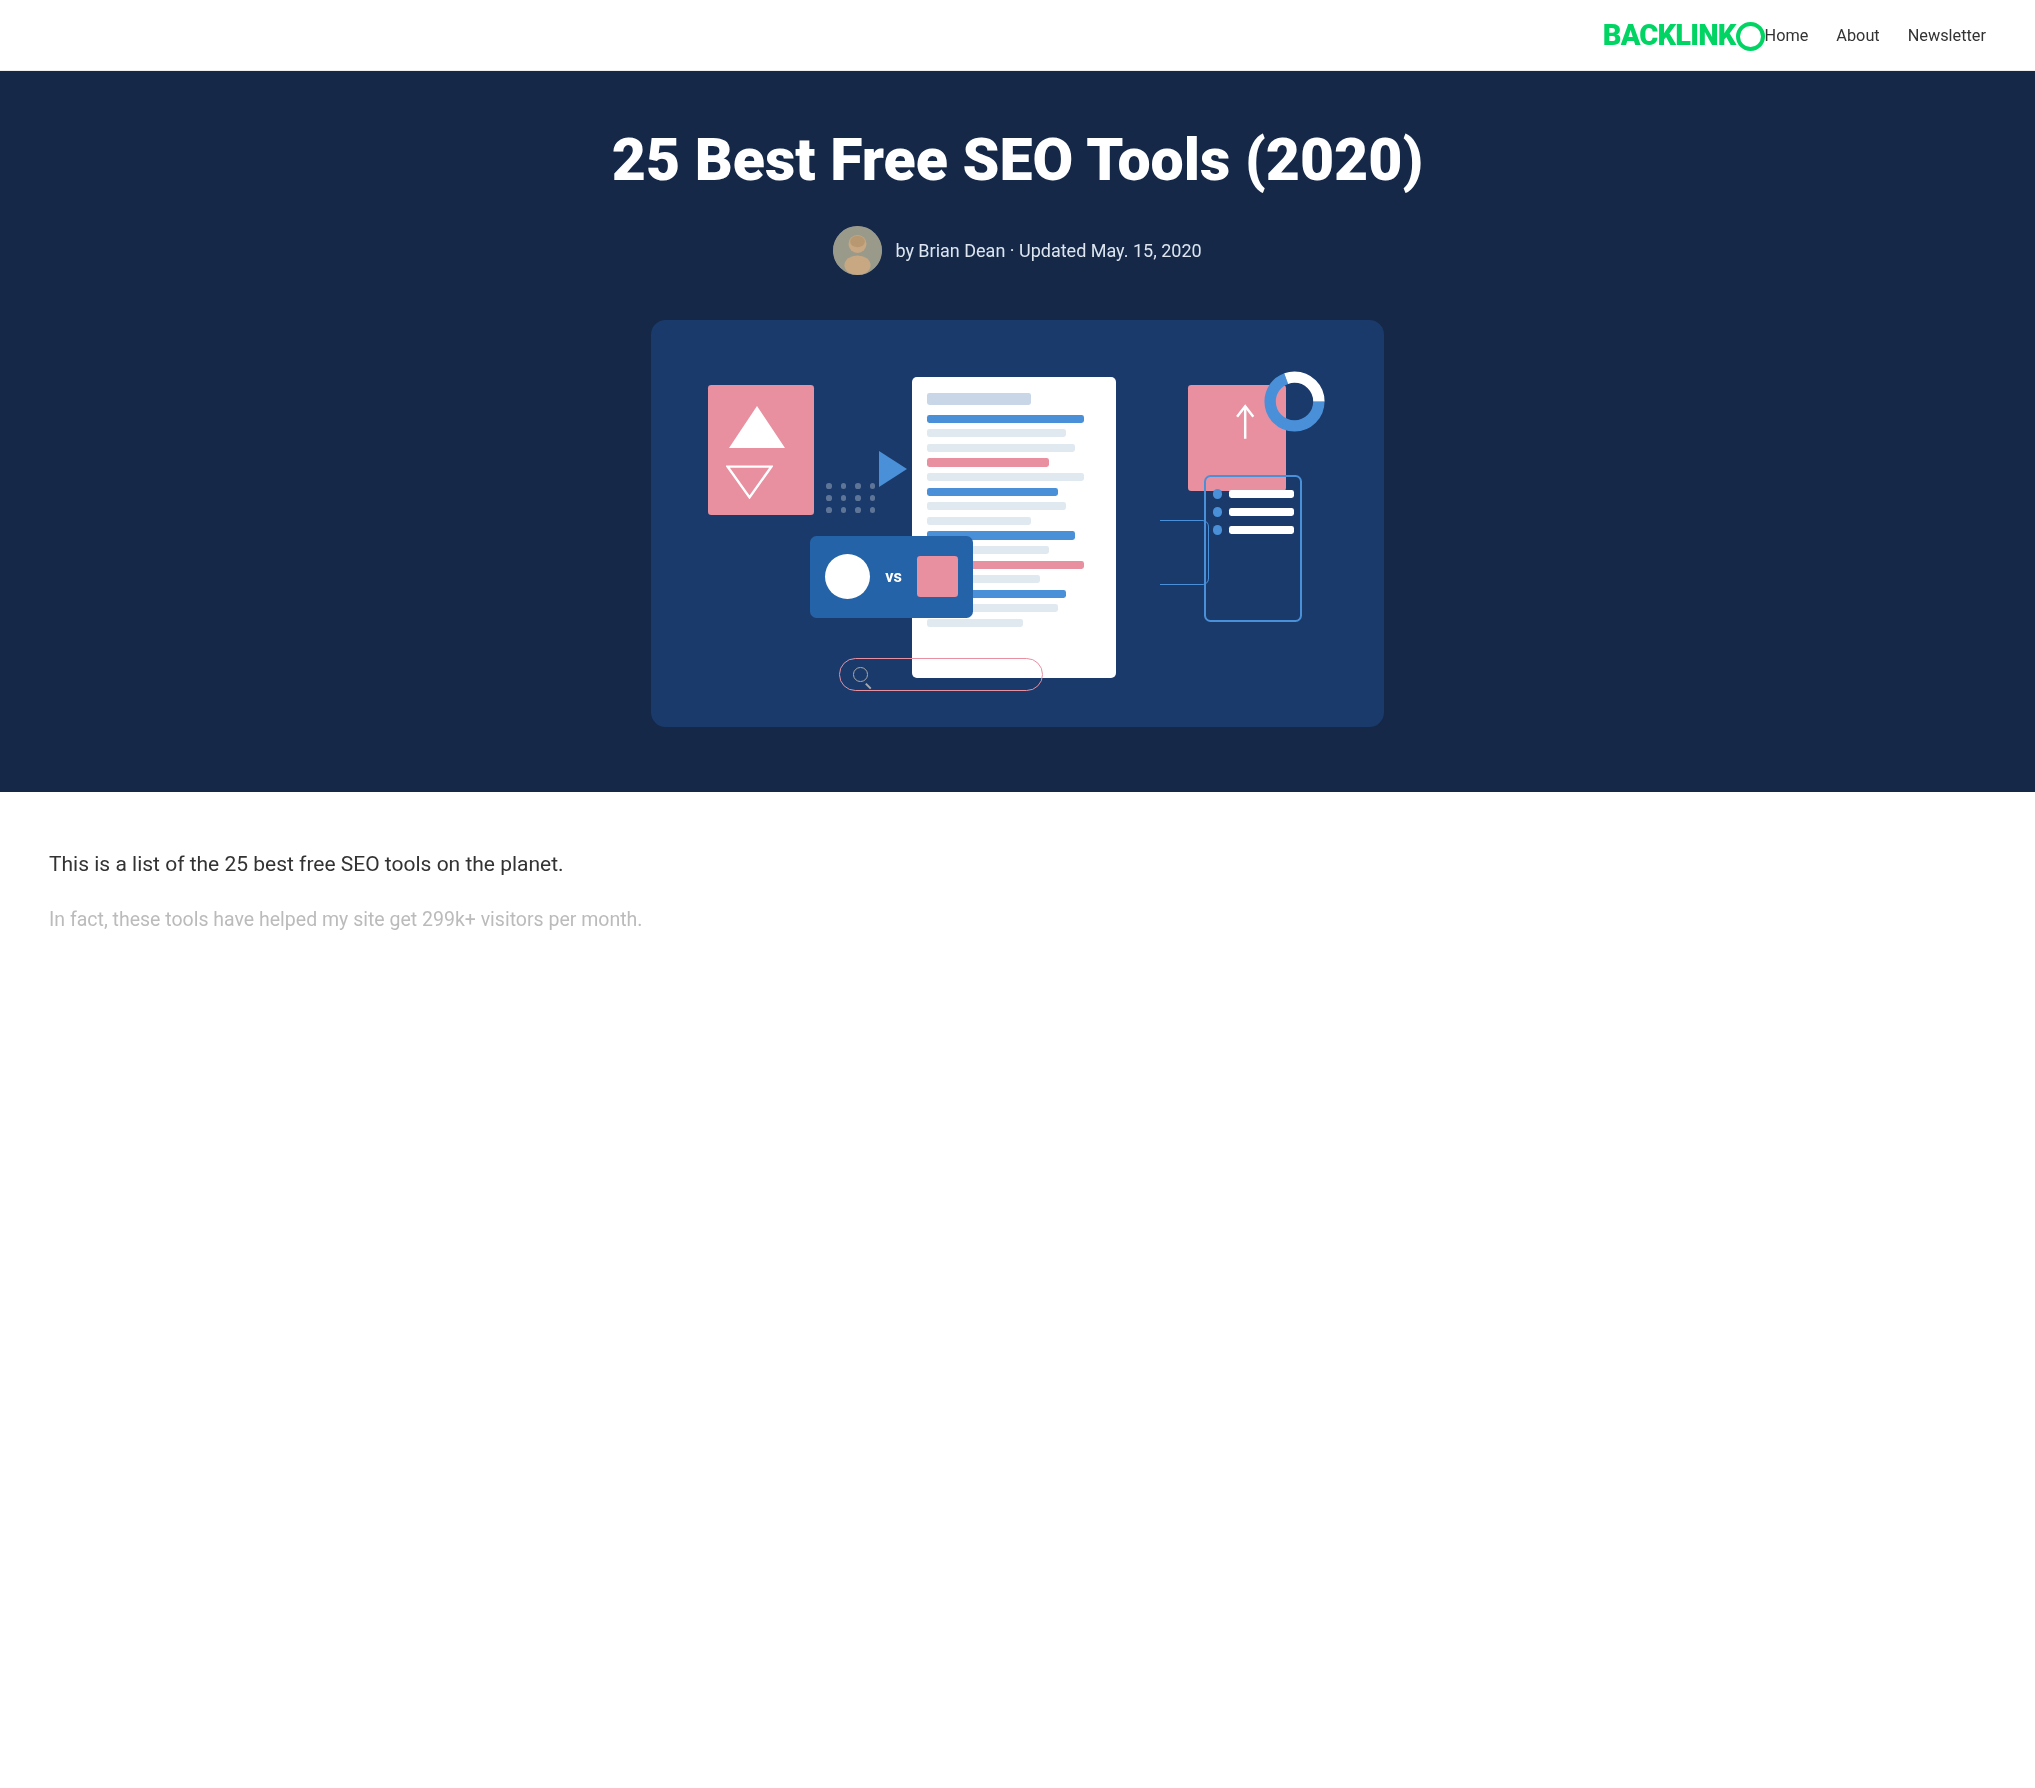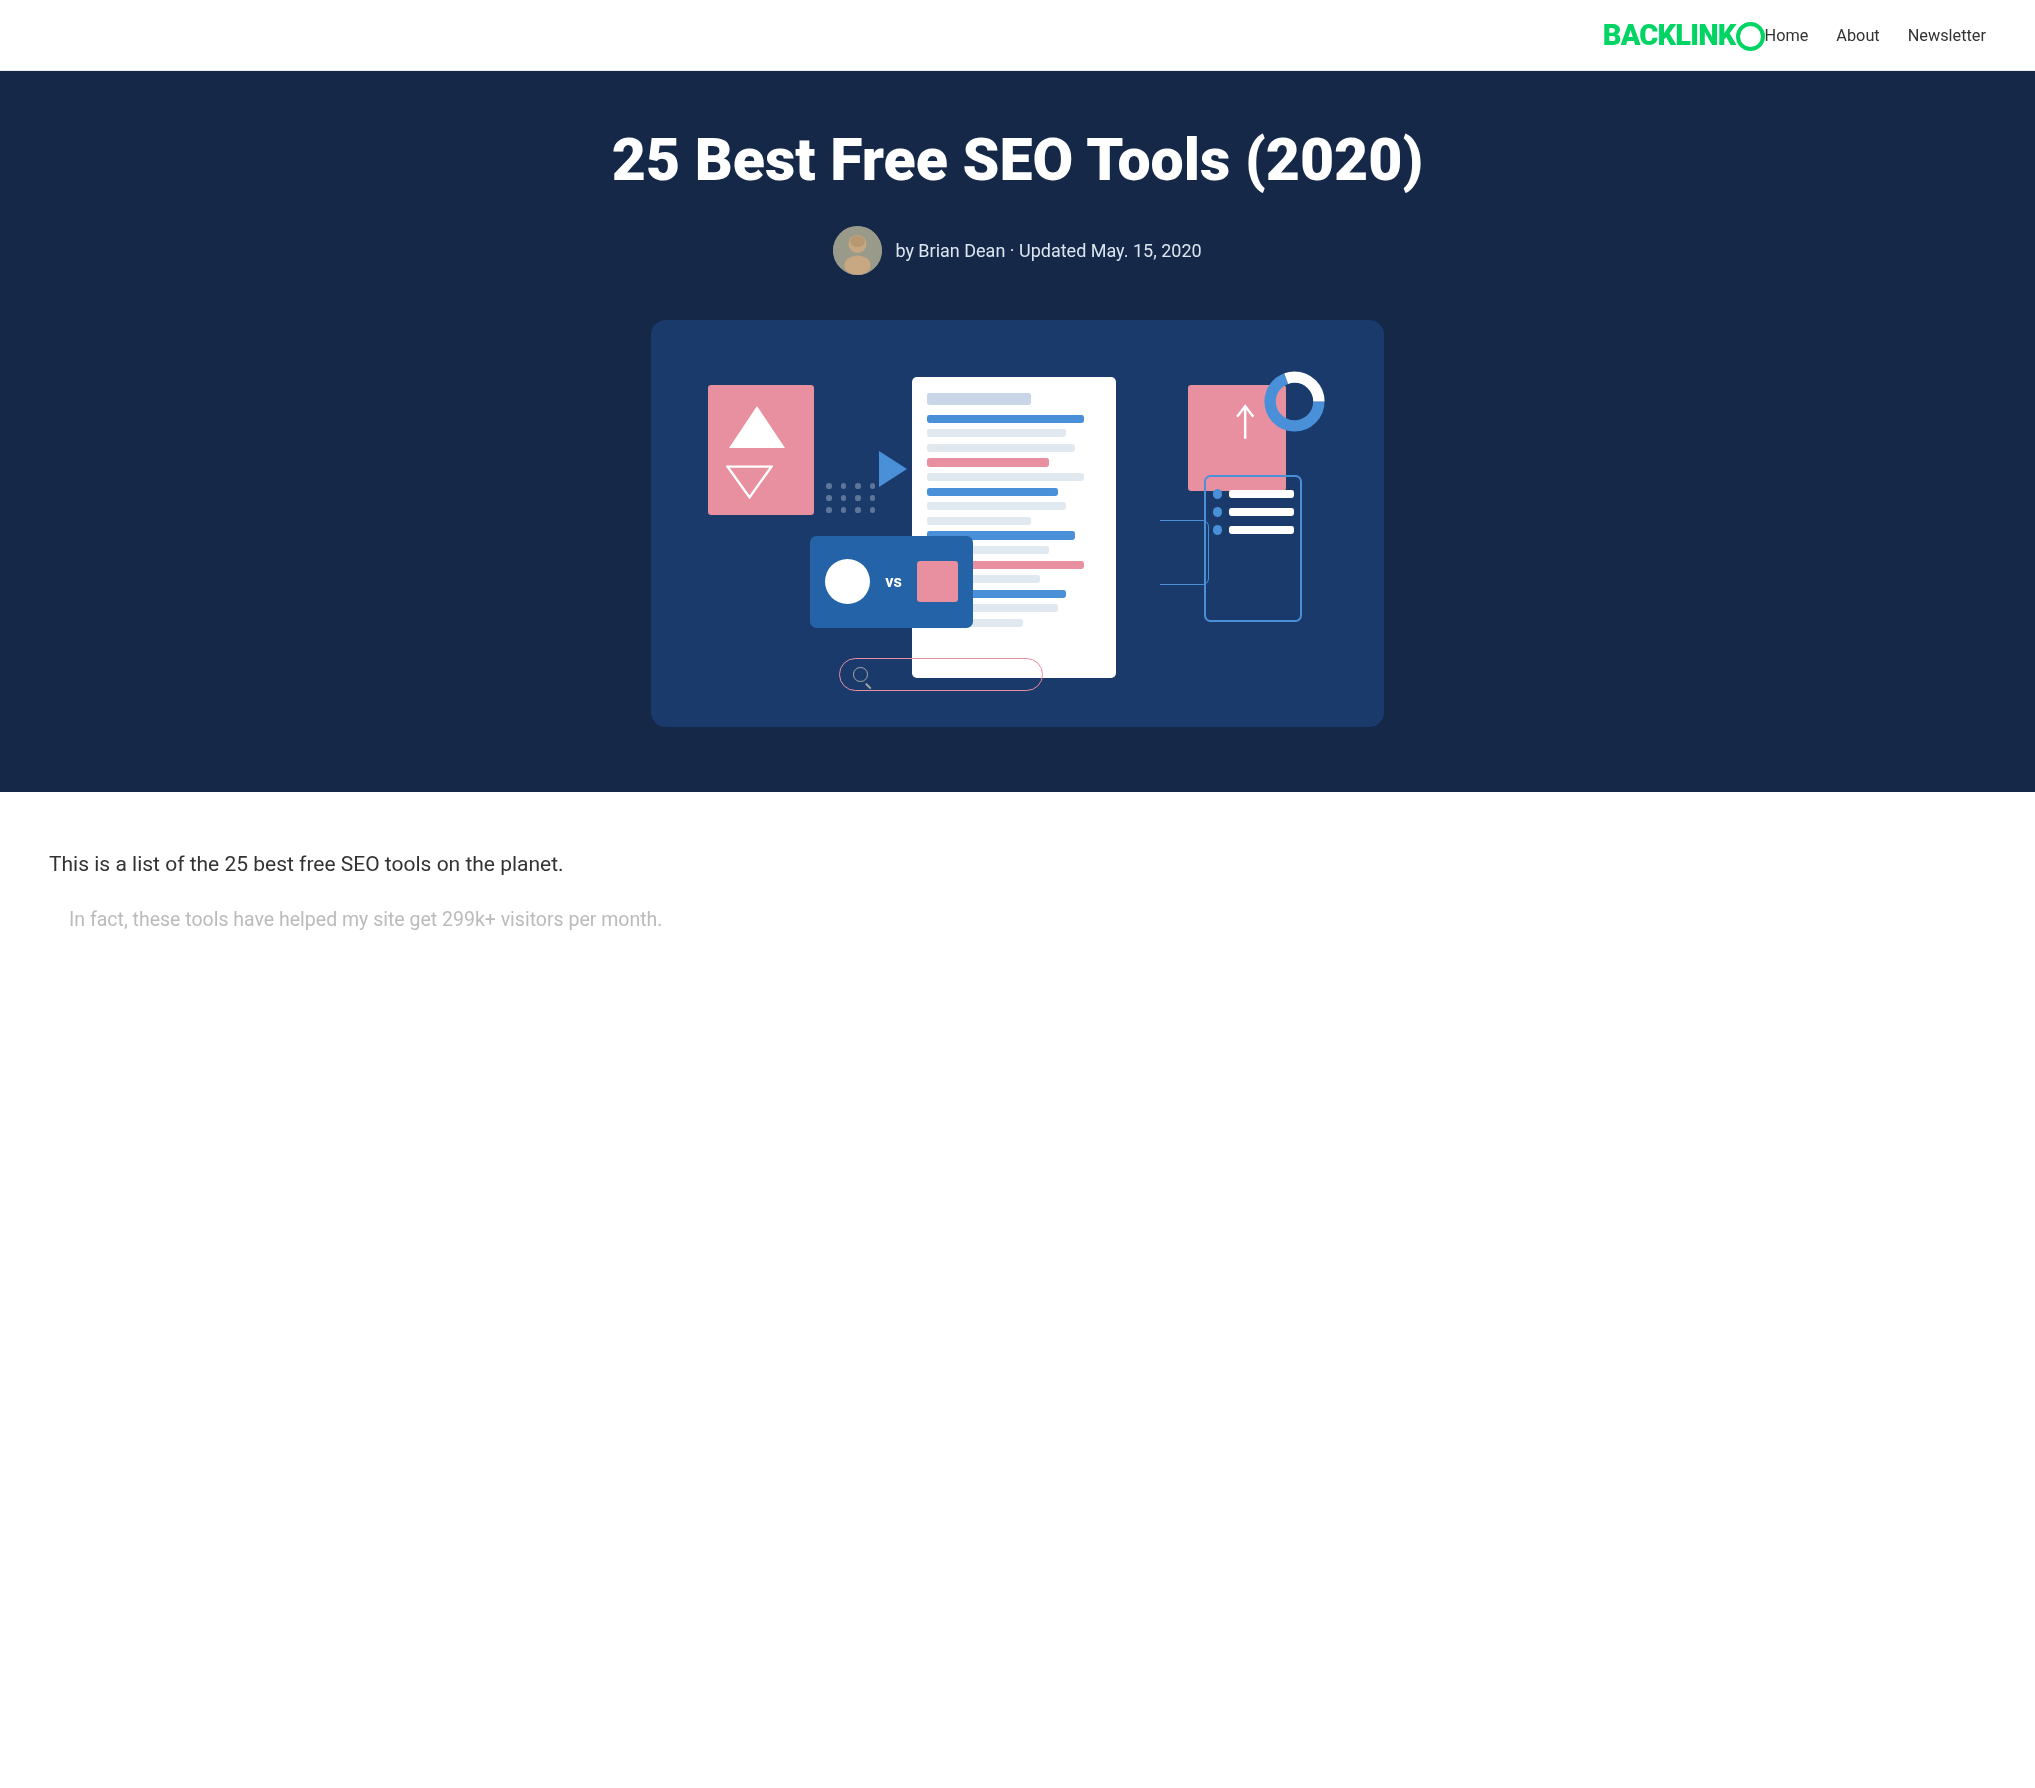--- a/index.html
+++ b/index.html
@@ -199,21 +199,21 @@
       background: #e88fa0;
       border-radius: 2.4px;
     }
 
     
     .il-vs-box {
       position: absolute;
       left: 126px;
       top: 175px;
       width: 163px;
-      height: 92px;
+      height: 82px;
       background: #2563a8;
       border-radius: 6.5px;
       display: flex;
       align-items: center;
       justify-content: center;
       gap: 15px;
     }
 
     .il-vs-circle {
       width: 45px;
@@ -351,21 +351,20 @@
       font-size: 21px;
       color: #333;
       margin-bottom: 24.4px;
       line-height: 1.5;
     }
 
     .content-secondary {
       font-size: 19.5px;
       color: #bbb;
       line-height: 1.5;
-      margin-left: 20px;
     }
   </style>
 </head>
 <body>
 
 <header class="header">
   <div class="logo">
     <span>BACKLINK</span>
       <span class="logo-o-circle"></span>
   </div>

